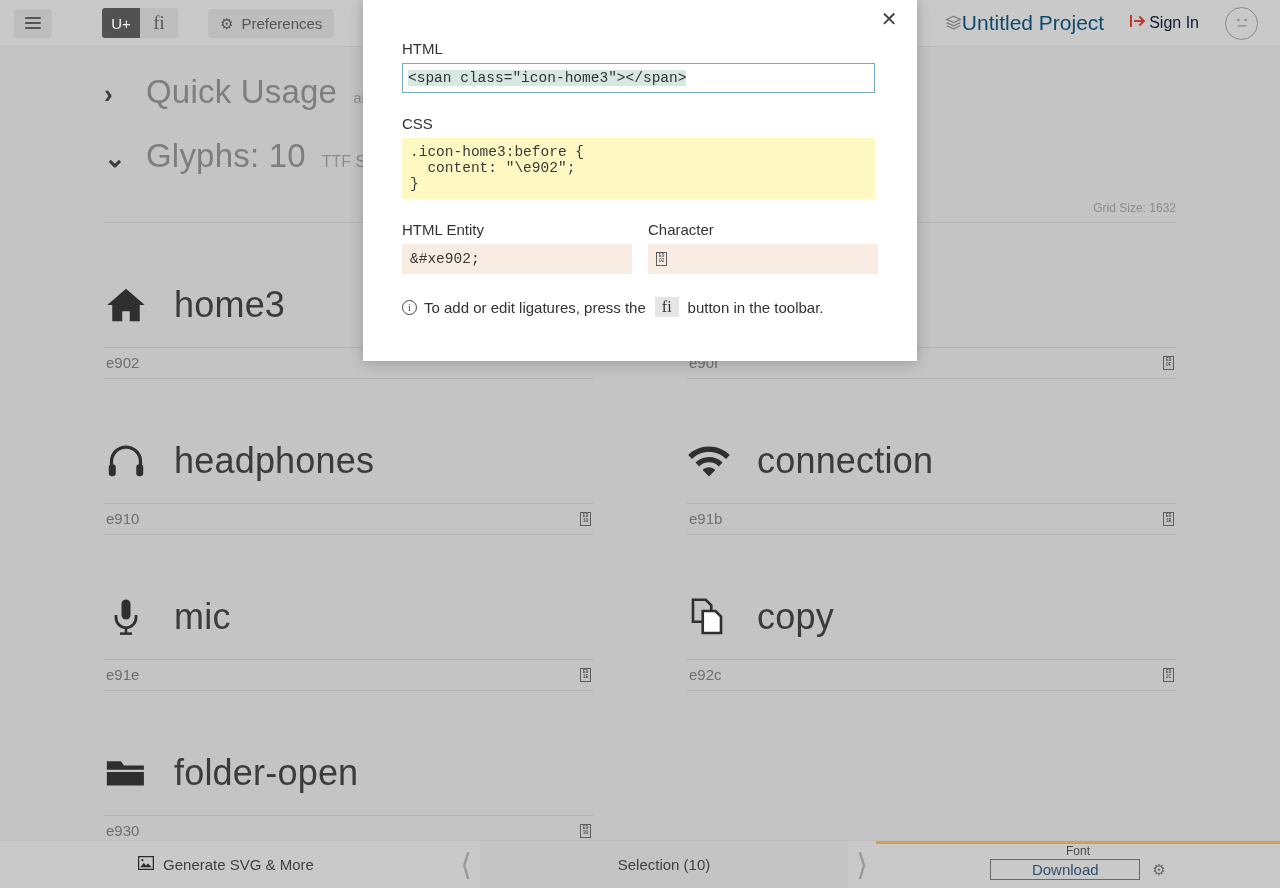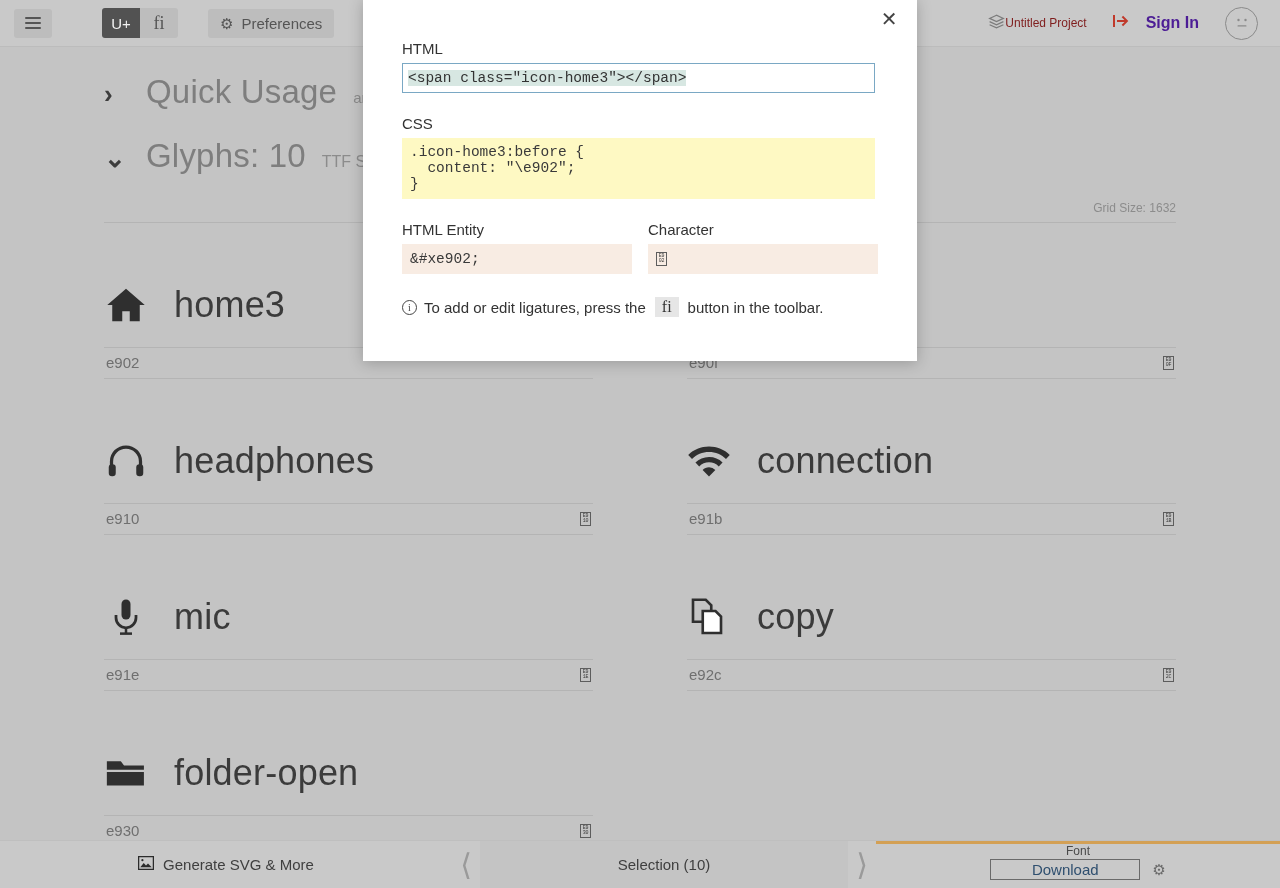--- a/index.html
+++ b/index.html
@@ -63,25 +63,25 @@
   .seg-item.fi { font-family: "Liberation Serif", serif; font-size: 18px; }
 
   .prefs { margin-left: 30px; }
   .gear-glyph { font-size: 15px; line-height: 1; }
 
   .tb-spacer { flex: 1; }
 
   .tb-right { display: flex; align-items: center; gap: 26px; padding-right: 8px;}
   .proj {
     display: inline-flex; align-items: center; gap: 0;
-    color: #7f1d1d; font-size: 12px; cursor: pointer;
+    color: #0c4a6e; font-size: 21px; cursor: pointer;
   }
   .signin {
-    display: inline-flex; align-items: center; gap: 15px;
-    color: #4c1d95; font-size: 16px; cursor: pointer; font-weight: bold;
+    display: inline-flex; align-items: center; gap: 1px;
+    color: #0f172a; font-size: 16px; cursor: pointer;
   }
   .avatar {
     width: 33px; height: 33px; border-radius: 50%;
     border: 1.6px solid #8a8a8a;
     display: inline-flex; align-items: center; justify-content: center;
     color: #8a8a8a; font-size: 13px; cursor: pointer;
   }
 
   
   .content { position: absolute; top: 47px; left: 0; right: 0; bottom: 48px; padding: 0 104px; }

